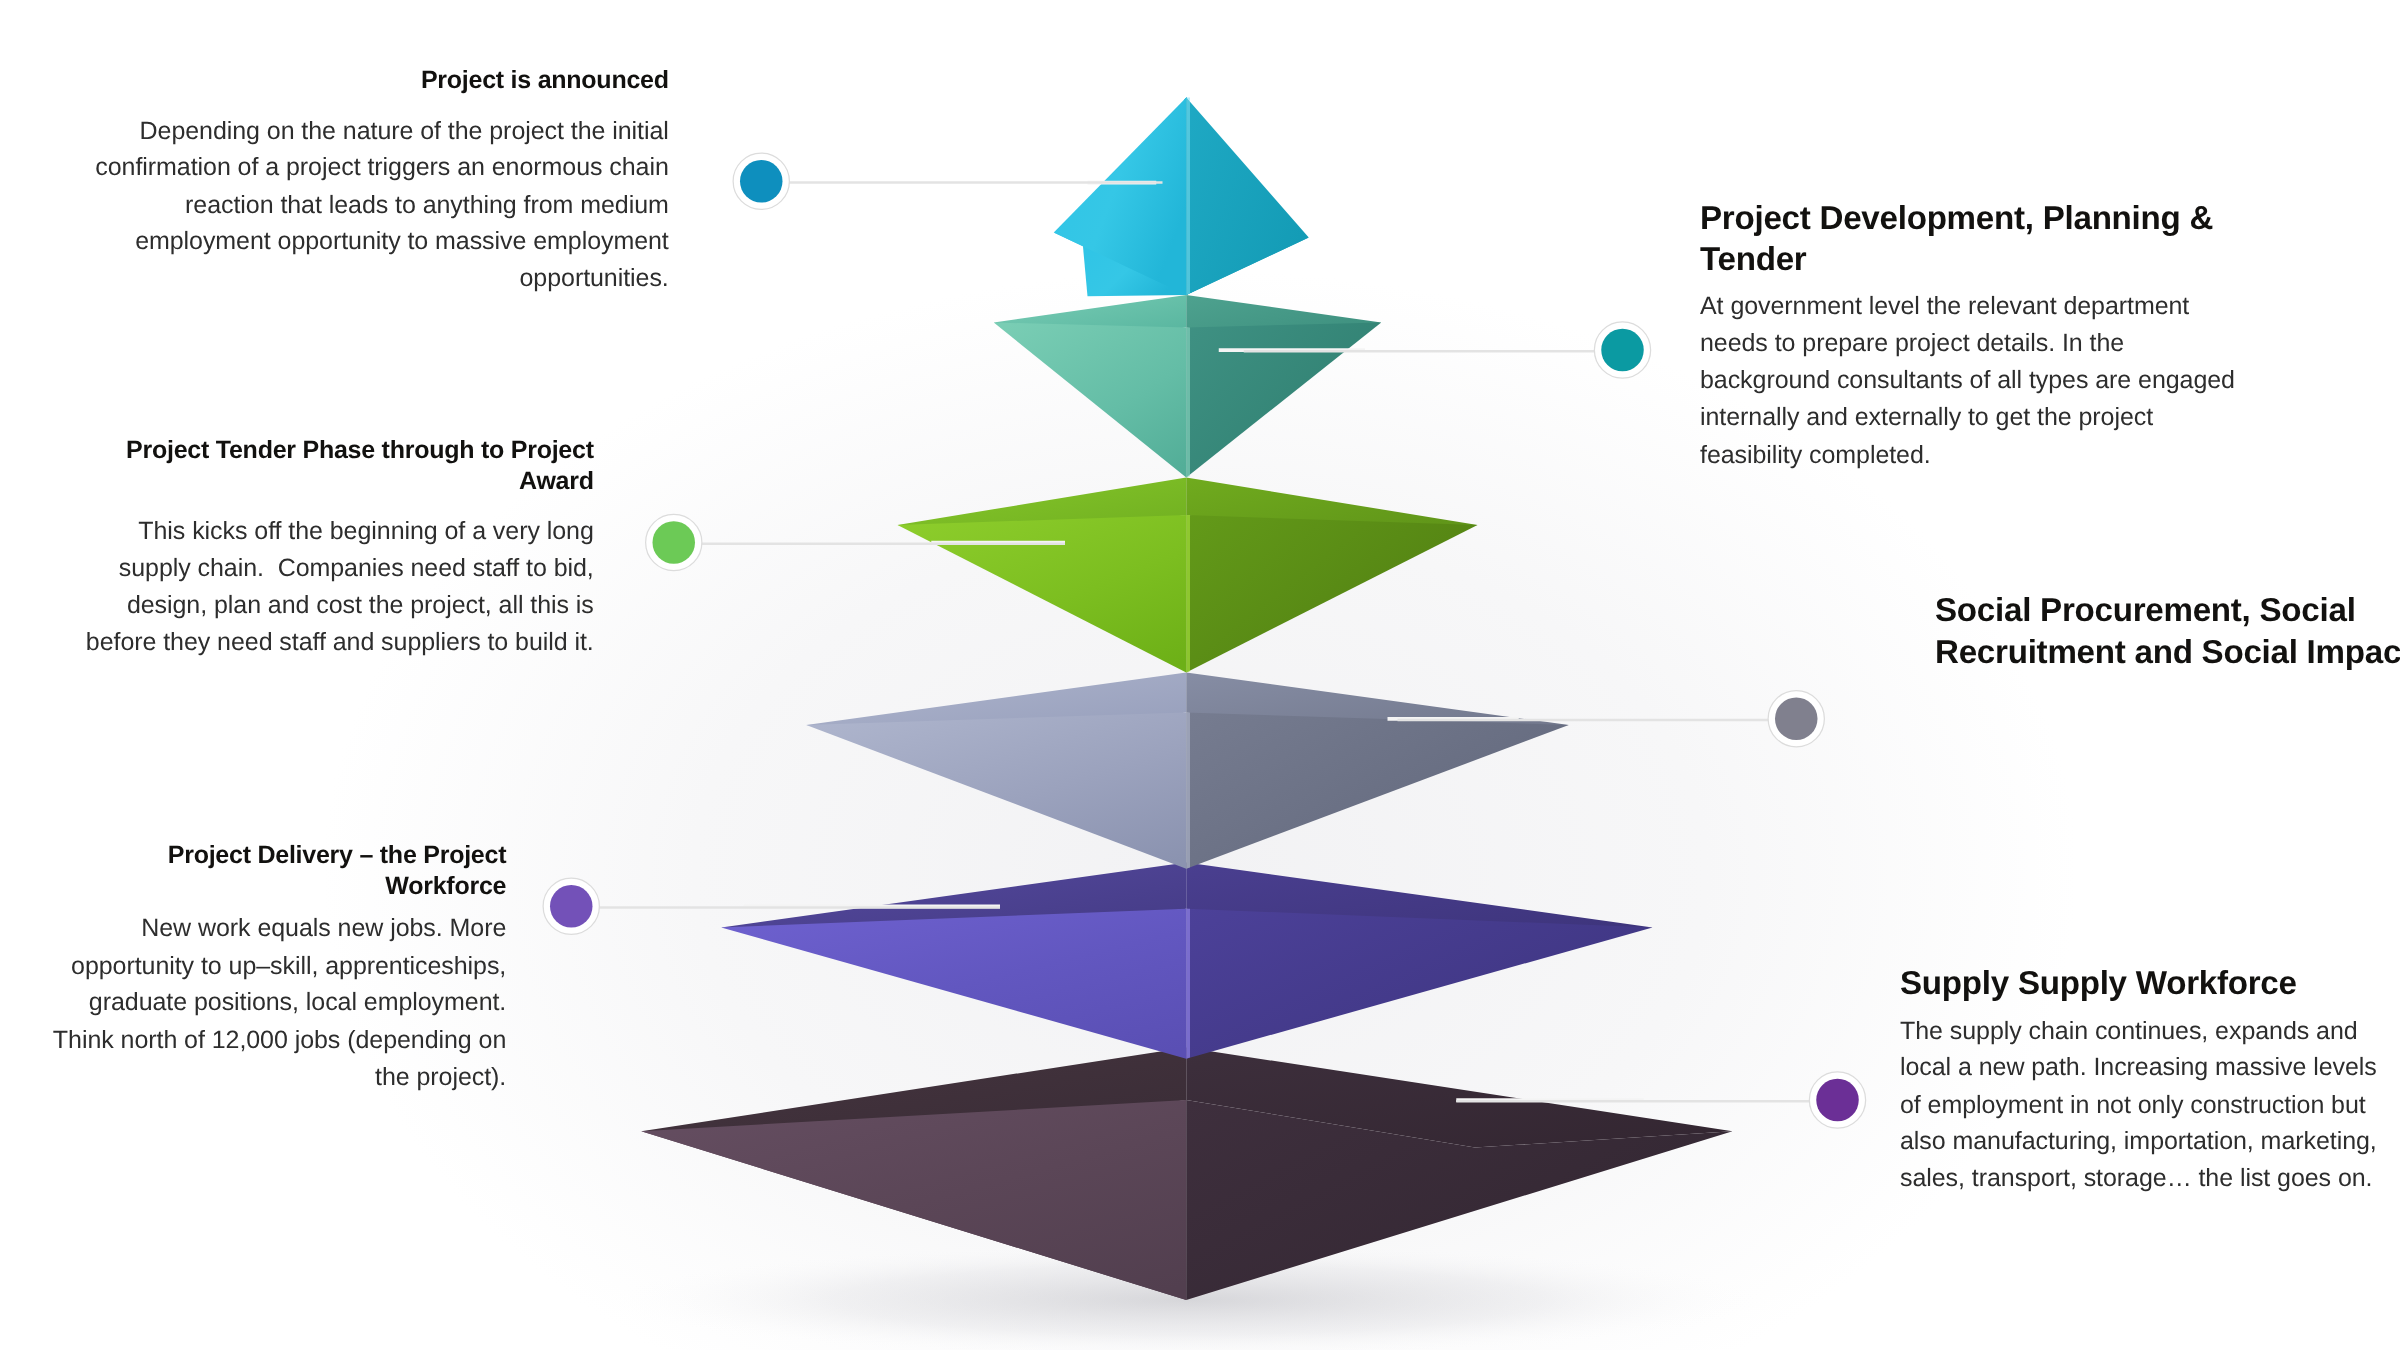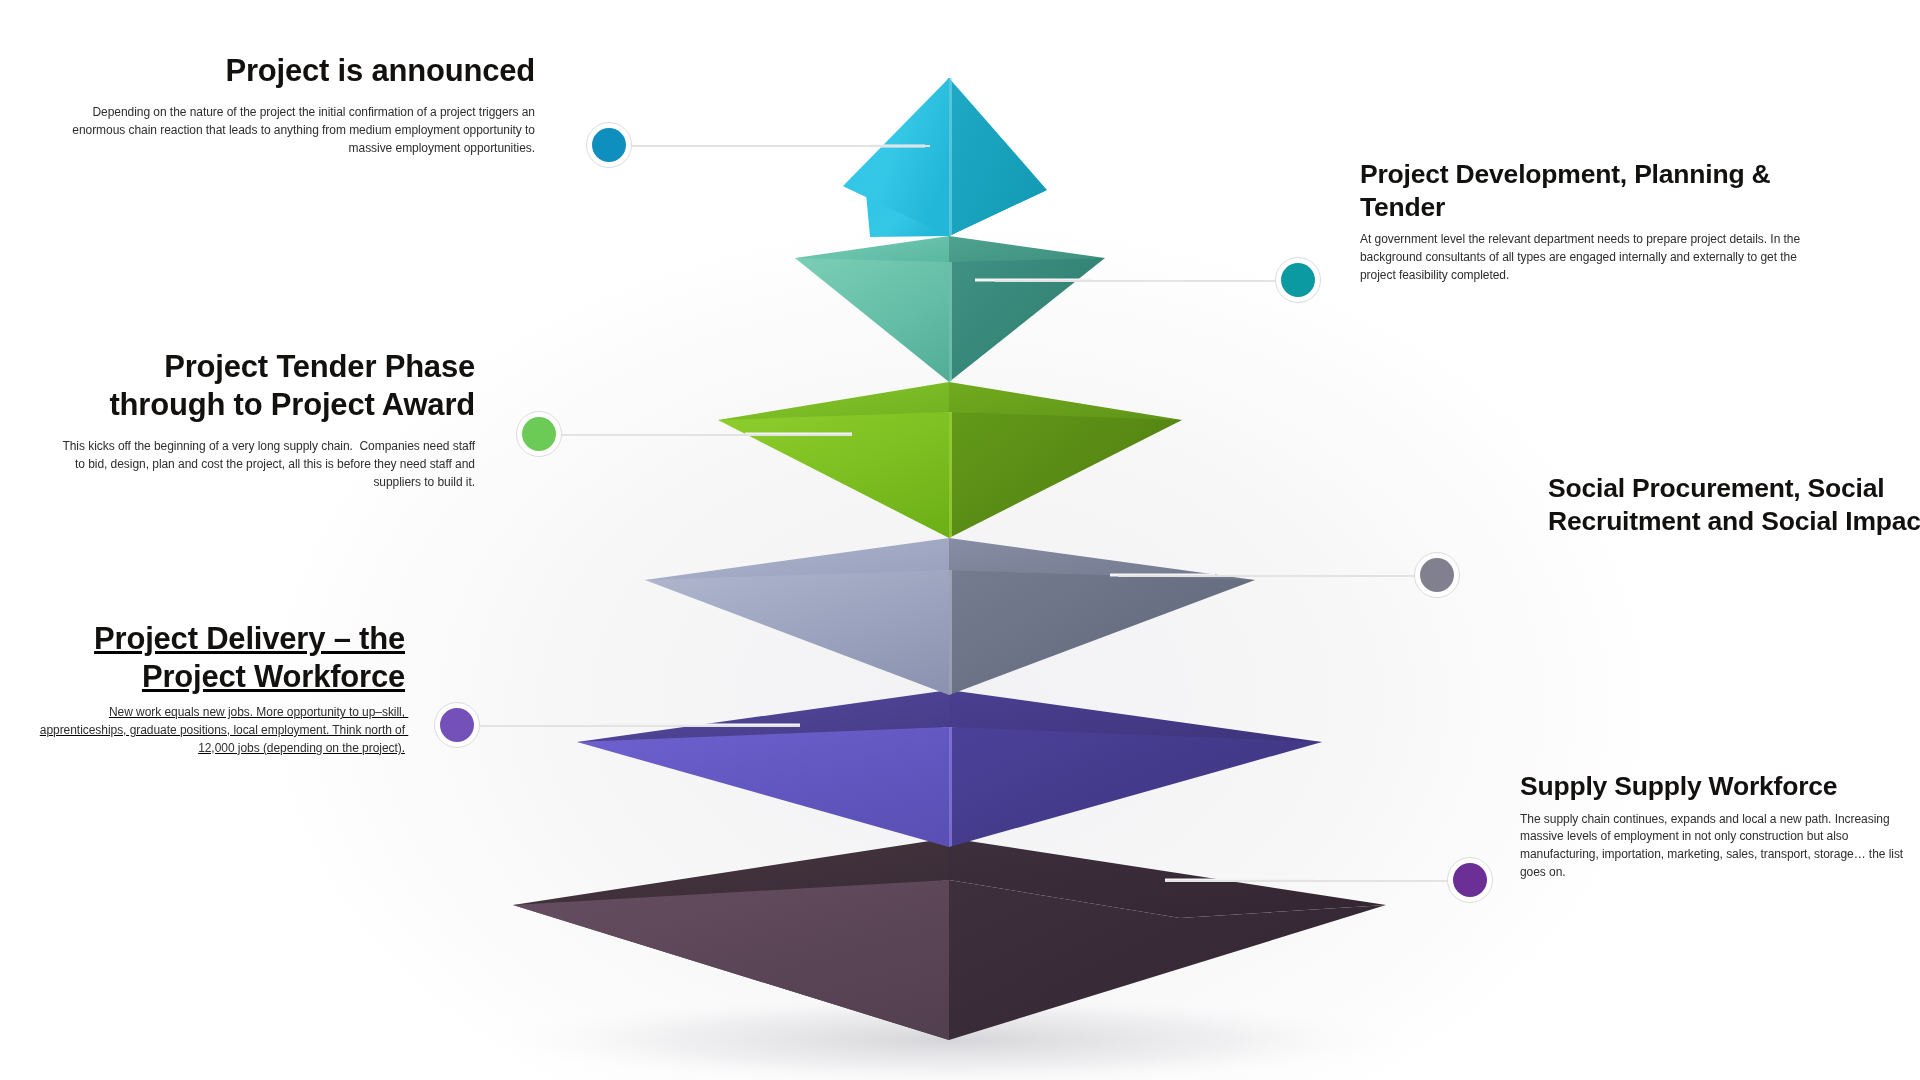--- a/index.html
+++ b/index.html
@@ -35,29 +35,29 @@
   .block h2{
     margin:0 0 14px 0;
     font-size:26.5px;
     font-weight:700;
     line-height:1.23;
     color:#12110f;
     letter-spacing:-0.2px;
   }
   .block p{
     margin:0;
-    font-size:12px;
+    font-size:20px;
     line-height:1.48;
     color:#2d2d2d;
     letter-spacing:-0.05px;
     white-space:pre-wrap;
   }
   .left{text-align:right;}
   .right{text-align:left;}
-  .left h2{font-size:31px;}
+  .left h2{font-size:20px;}
   .tight h2{margin-bottom:8px;}
 </style>
 </head>
 <body>
 
 <div id="stage">
 
   <div id="pyramid">
     <svg width="1920" height="1080" viewBox="0 0 1920 1080" xmlns="http://www.w3.org/2000/svg">
       <defs>
@@ -376,21 +376,21 @@
 through to Project Award</h2>
     <p>This kicks off the beginning of a very long supply chain.  Companies need staff to bid, design, plan and cost the project, all this is before they need staff and suppliers to build it.</p>
   </div>
 
   <div class="block right tight" style="left:1520px;top:472px;width:400px;margin-left:28px;">
     <h2>Social Procurement,
 Social Recruitment and
 Social Impact</h2>
   </div>
 
-  <div class="block left tight" style="left:35px;top:620px;width:370px;text-decoration:underline;">
+  <div class="block left tight" style="left:35px;top:672px;width:370px;">
     <h2>Project Delivery – the
 Project Workforce</h2>
     <p>New work equals new jobs. More opportunity to up–skill, apprenticeships, graduate positions, local employment. Think north of 12,000 jobs (depending on the project).</p>
   </div>
 
   <div class="block right tight" style="left:1520px;top:770px;width:390px;">
     <h2>Supply Supply Workforce</h2>
     <p>The supply chain continues, expands and local a new path. Increasing massive levels of employment in not only construction but also manufacturing, importation, marketing, sales, transport, storage… the list goes on.</p>
   </div>
 

